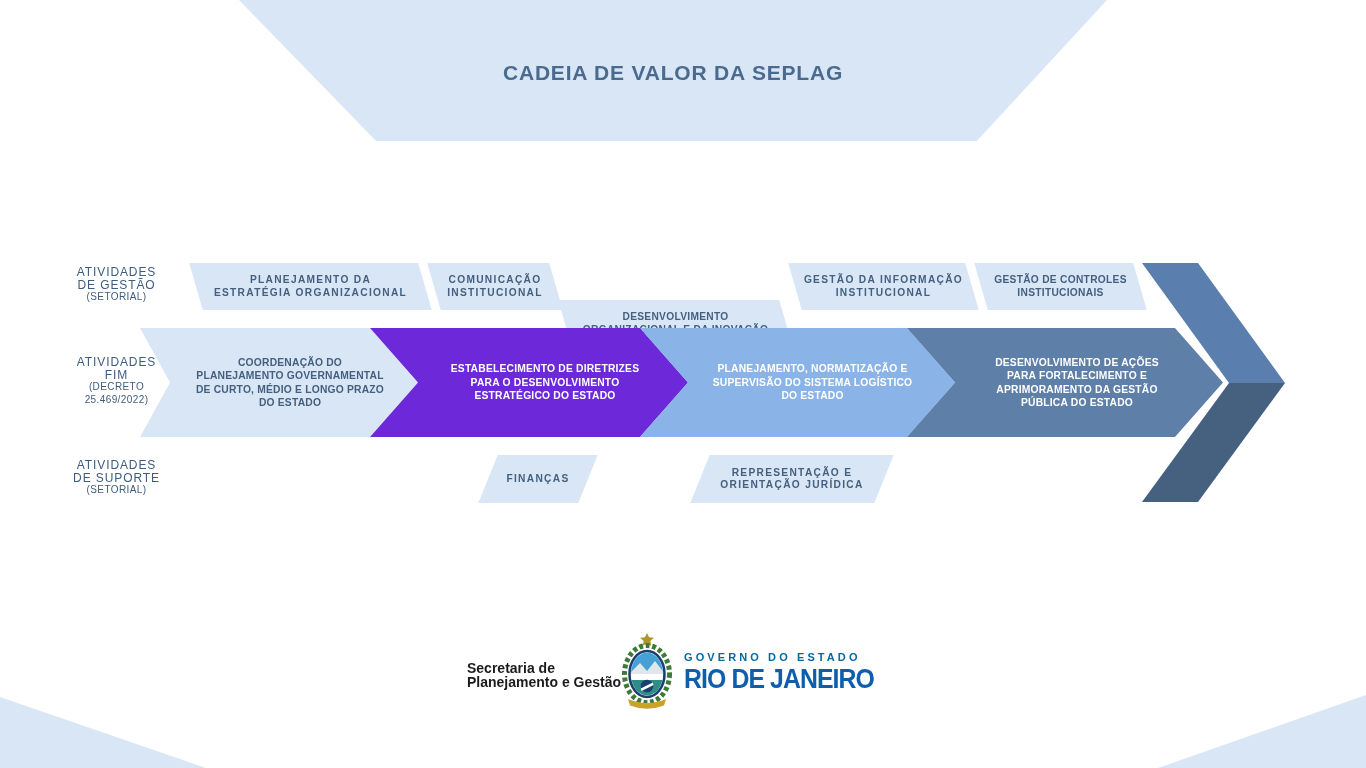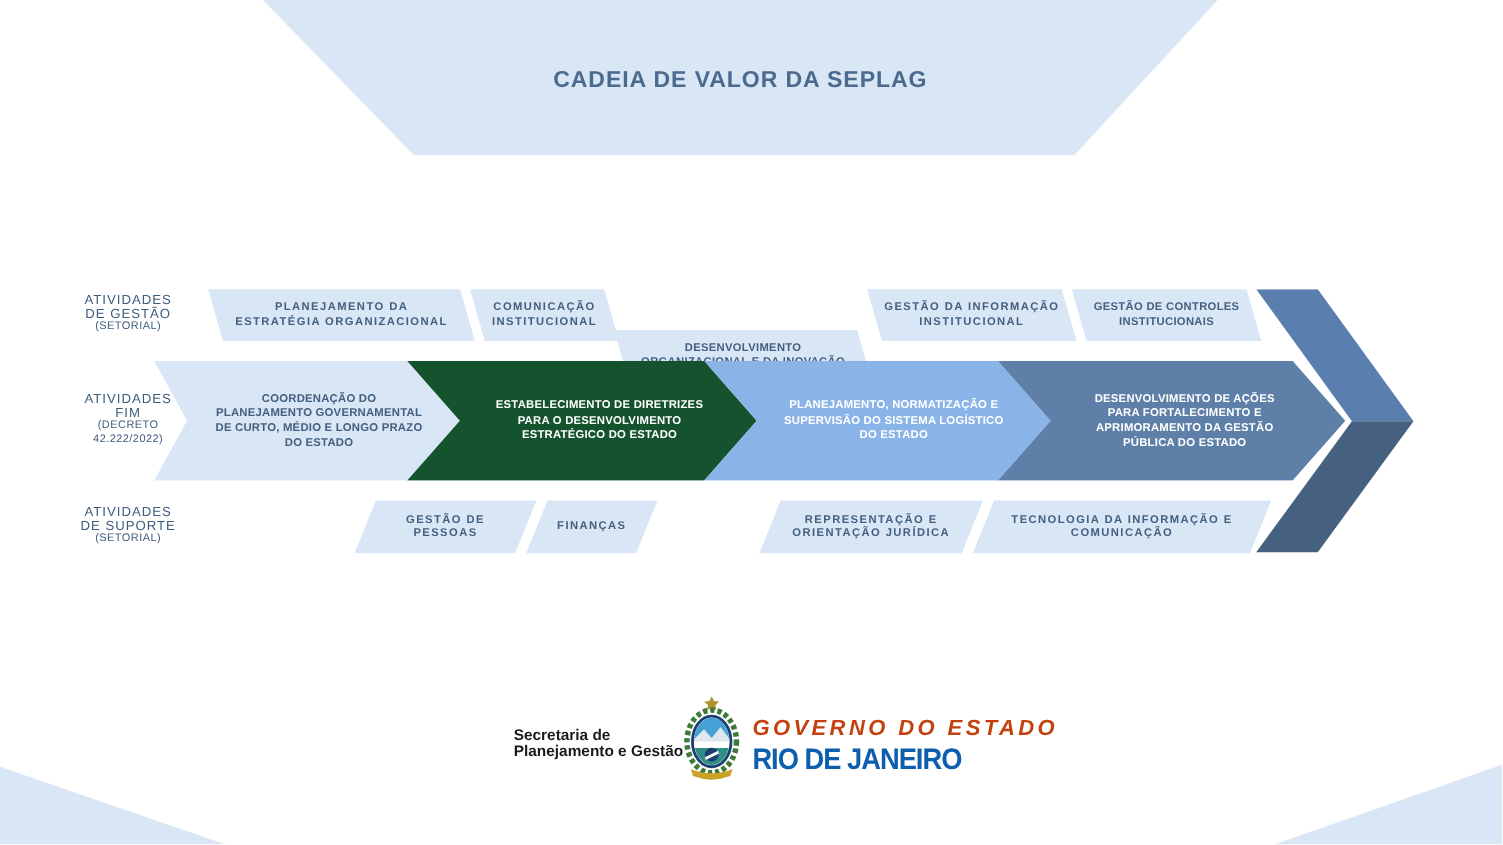--- a/index.html
+++ b/index.html
@@ -53,41 +53,41 @@
   .r3s6{left:894px;width:252px;} .r3s6 .txt{max-width:208px;}
   
   .chev{
     position:absolute;top:328px;height:109px;display:flex;align-items:center;justify-content:center;
     box-sizing:border-box;text-align:center;
     font-size:10.3px;font-weight:bold;letter-spacing:.2px;line-height:13.5px;color:#ffffff;
   }
   .chev .txt{max-width:190px;}
   .c1{left:140px;width:278px;background:#d9e6f6;color:#44607e;padding-left:40px;padding-right:18px;
       clip-path:polygon(0% 0%,82.7% 0%,100% 50%,82.7% 100%,0% 100%,10.8% 50%);}
-  .c2{left:370px;width:318px;background:#14532d;padding-left:70px;padding-right:38px;
+  .c2{left:370px;width:318px;background:#6d28d9;padding-left:70px;padding-right:38px;
       clip-path:polygon(0% 0%,84.9% 0%,100% 50%,84.9% 100%,0% 100%,15.1% 50%);}
   .c3{left:640px;width:315px;background:#8ab3e7;padding-left:70px;padding-right:40px;
       clip-path:polygon(0% 0%,84.8% 0%,100% 50%,84.8% 100%,0% 100%,15.2% 50%);}
   .c3 .txt{max-width:206px;}
   .c4{left:907px;width:316px;background:#5d7fa8;padding-left:66px;padding-right:42px;
       clip-path:polygon(0% 0%,84.8% 0%,100% 50%,84.8% 100%,0% 100%,15.2% 50%);}
   
   .bigchev{position:absolute;left:1128px;top:263px;}
   
   .corner{position:absolute;background:#d9e6f6;}
   .corner-left{left:0;top:697px;width:206px;height:71px;clip-path:polygon(0 0,100% 100%,0 100%);}
   .corner-right{left:1158px;top:695px;width:208px;height:73px;clip-path:polygon(100% 0,100% 100%,0 100%);}
   
   .secretaria{
     position:absolute;left:467px;top:662px;font-size:14px;font-weight:bold;color:#1b1b1b;line-height:13.5px;
   }
   .emblem{position:absolute;left:615px;top:632px;}
   .gov{position:absolute;left:684px;top:651px;}
   .gov .estado-line{
-    display:block;font-size:20px;font-weight:bold;letter-spacing:3.1px;color:#c2410c;font-style:italic;
+    display:block;font-size:11px;font-weight:bold;letter-spacing:3.1px;color:#0369a1;
   }
   .gov .rio-line{
     display:block;font-size:27px;font-weight:bold;letter-spacing:-1px;color:#0d5fae;
     transform:scaleX(.92);transform-origin:left top;margin-top:1px;
   }
 </style>
 </head>
 <body>
 
 <div class="stage">
@@ -98,21 +98,21 @@
 
   <div class="rowlabel lbl-gestao">
     <span class="b">ATIVIDADES</span>
     <span class="b">DE GESTÃO</span>
     <span class="p">(SETORIAL)</span>
   </div>
   <div class="rowlabel lbl-fim">
     <span class="b">ATIVIDADES</span>
     <span class="b">FIM</span>
     <span class="p">(DECRETO</span>
-    <span class="p">42.222/2022)</span>
+    <span class="p">25.469/2022)</span>
   </div>
   <div class="rowlabel lbl-suporte">
     <span class="b">ATIVIDADES</span>
     <span class="b">DE SUPORTE</span>
     <span class="p">(SETORIAL)</span>
   </div>
 
   <div class="par r1 r1s1 ls-wide">
     <div class="txt">PLANEJAMENTO DA ESTRATÉGIA ORGANIZACIONAL</div>
   </div>
@@ -140,31 +140,25 @@
   </div>
   <div class="chev c4">
     <div class="txt">DESENVOLVIMENTO DE AÇÕES PARA FORTALECIMENTO E APRIMORAMENTO DA GESTÃO PÚBLICA DO ESTADO</div>
   </div>
 
   <svg class="bigchev" width="160" height="240" viewBox="0 0 160 240">
     <polygon points="14,0 70,0 157,120 101,120" fill="#5a7ead"></polygon>
     <polygon points="101,120 157,120 70,239 14,239" fill="#45617f"></polygon>
   </svg>
 
-  <div class="par r3 r3s2 ls-wide">
-    <div class="txt">GESTÃO DE PESSOAS</div>
-  </div>
   <div class="par r3 r3s3 ls-wide">
     <div class="txt">FINANÇAS</div>
   </div>
   <div class="par r3 r3s5 ls-wide">
     <div class="txt">REPRESENTAÇÃO E ORIENTAÇÃO JURÍDICA</div>
-  </div>
-  <div class="par r3 r3s6 ls-wide">
-    <div class="txt">TECNOLOGIA DA INFORMAÇÃO E COMUNICAÇÃO</div>
   </div>
 
   <div class="corner corner-left"></div>
   <div class="corner corner-right"></div>
 
   <div class="secretaria">
     <div>Secretaria de</div>
     <div>Planejamento e Gestão</div>
   </div>
 

